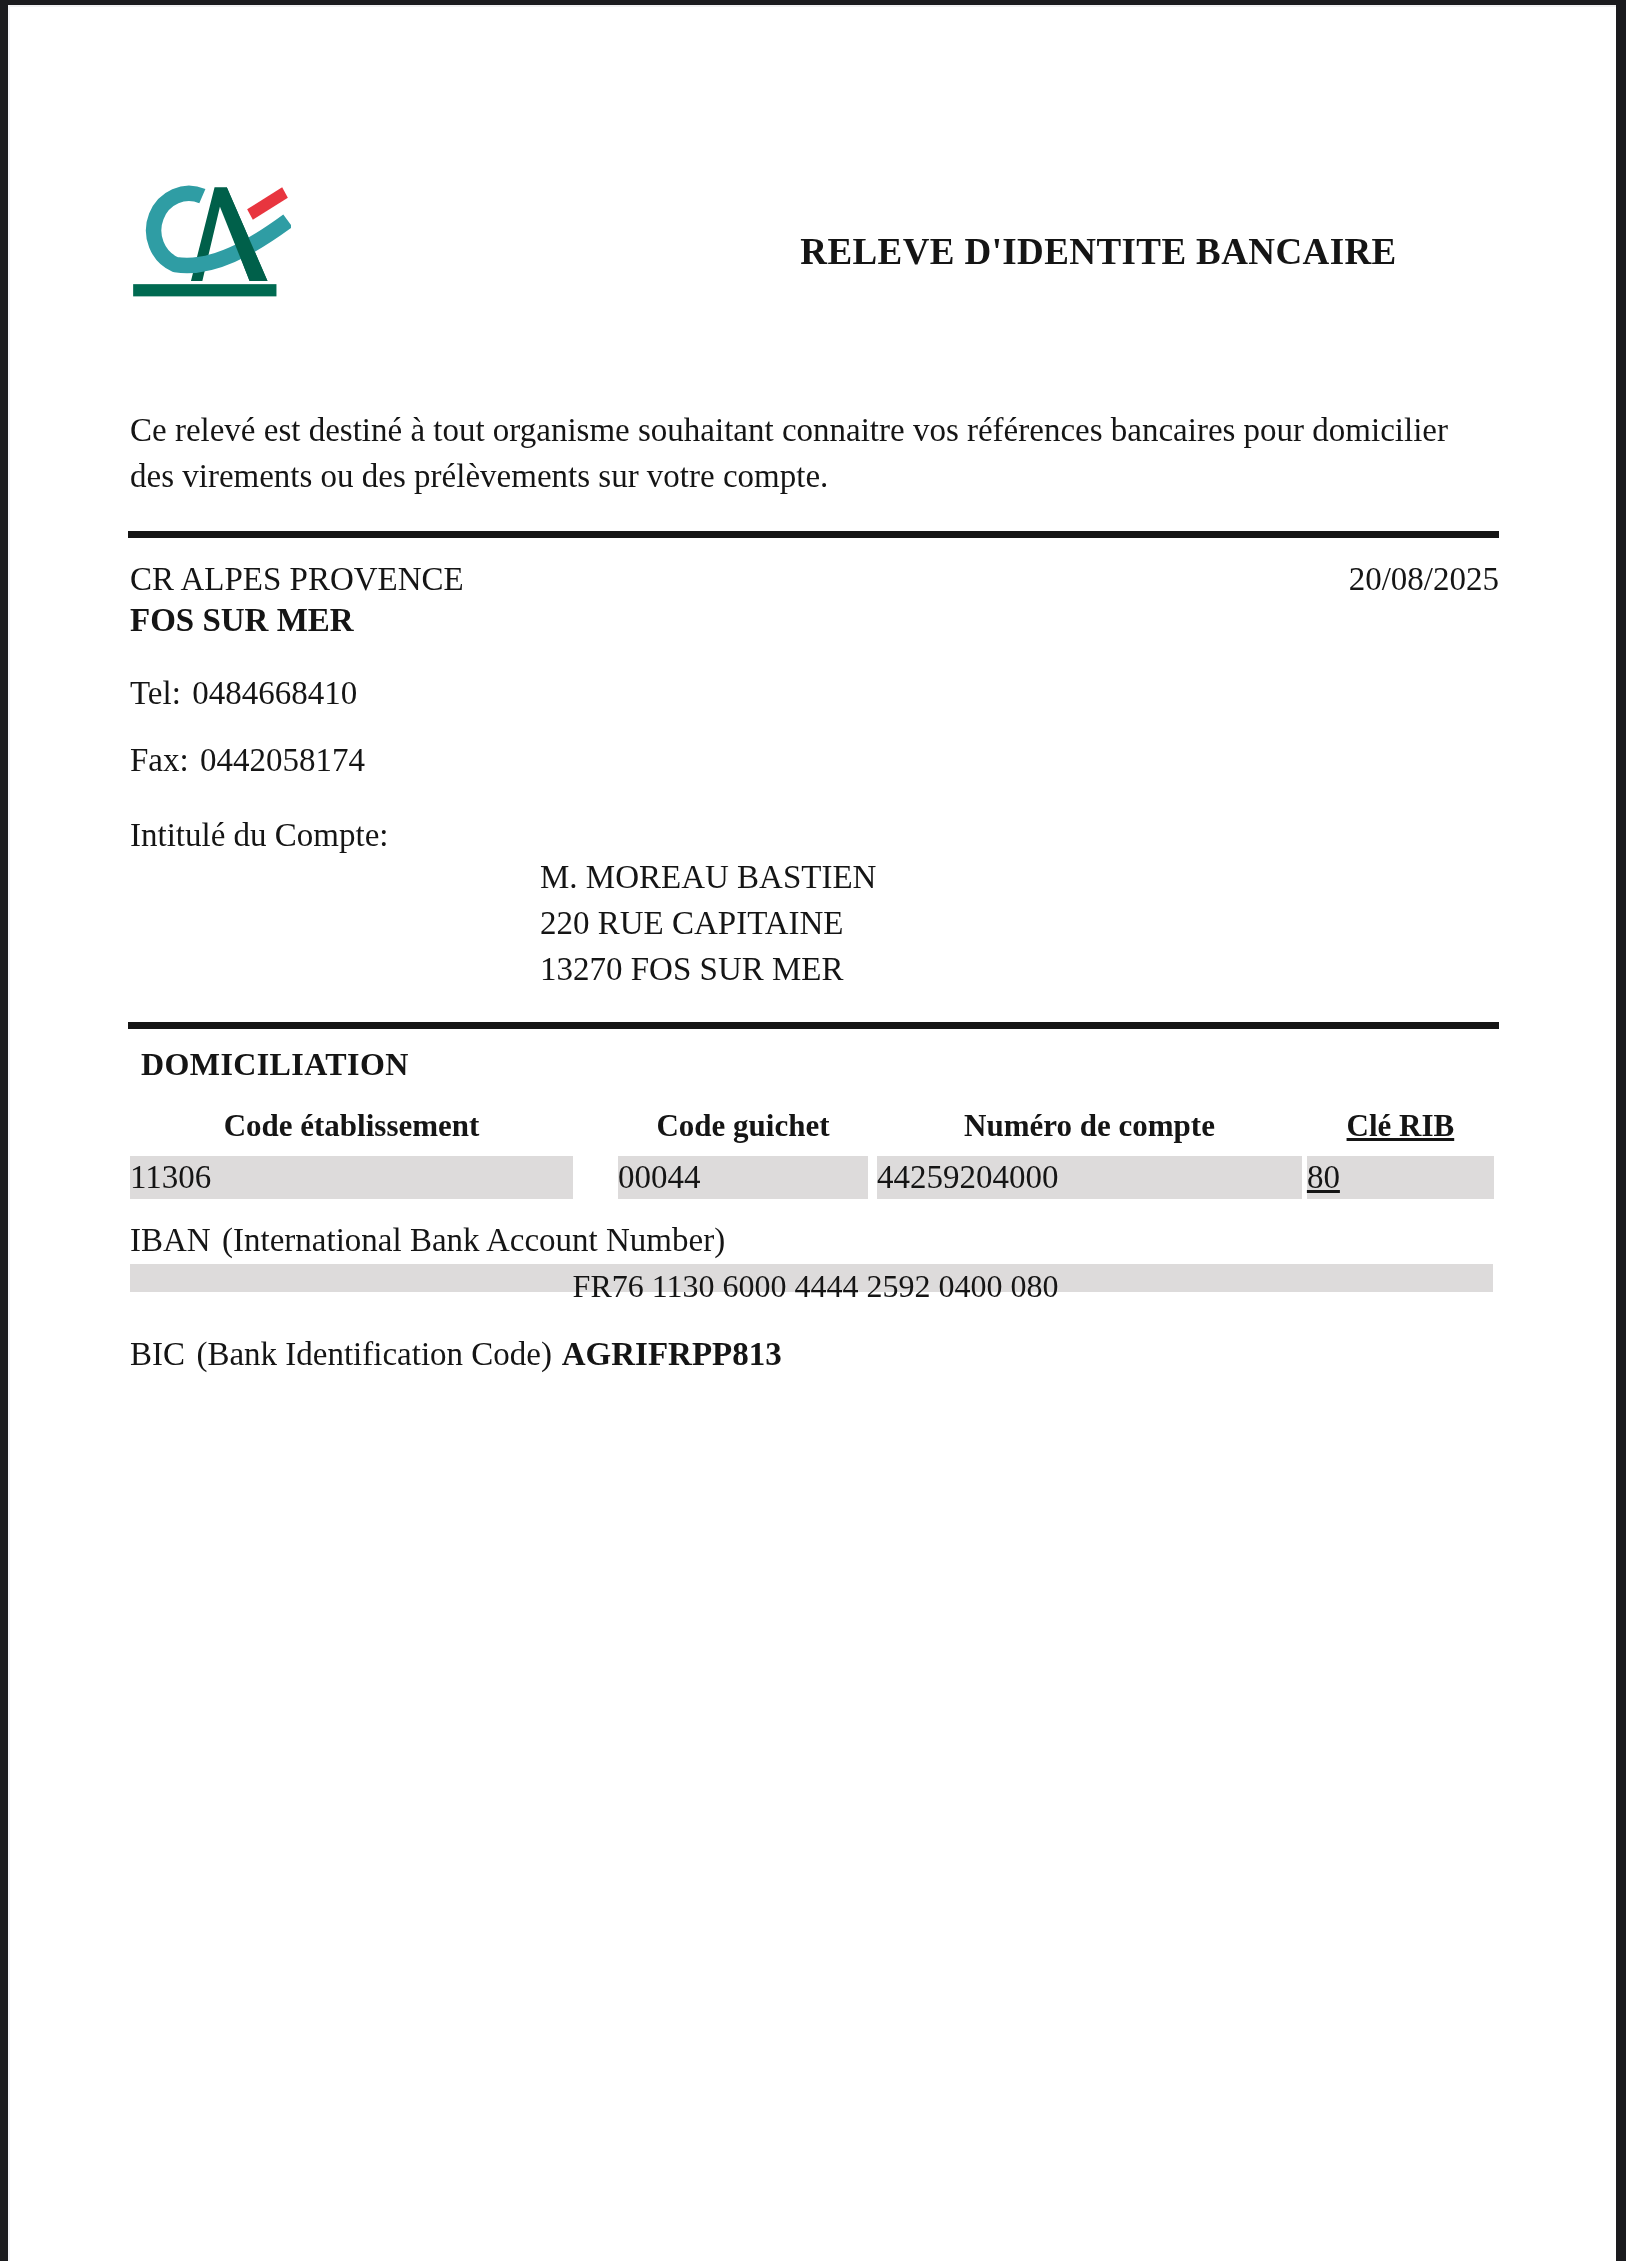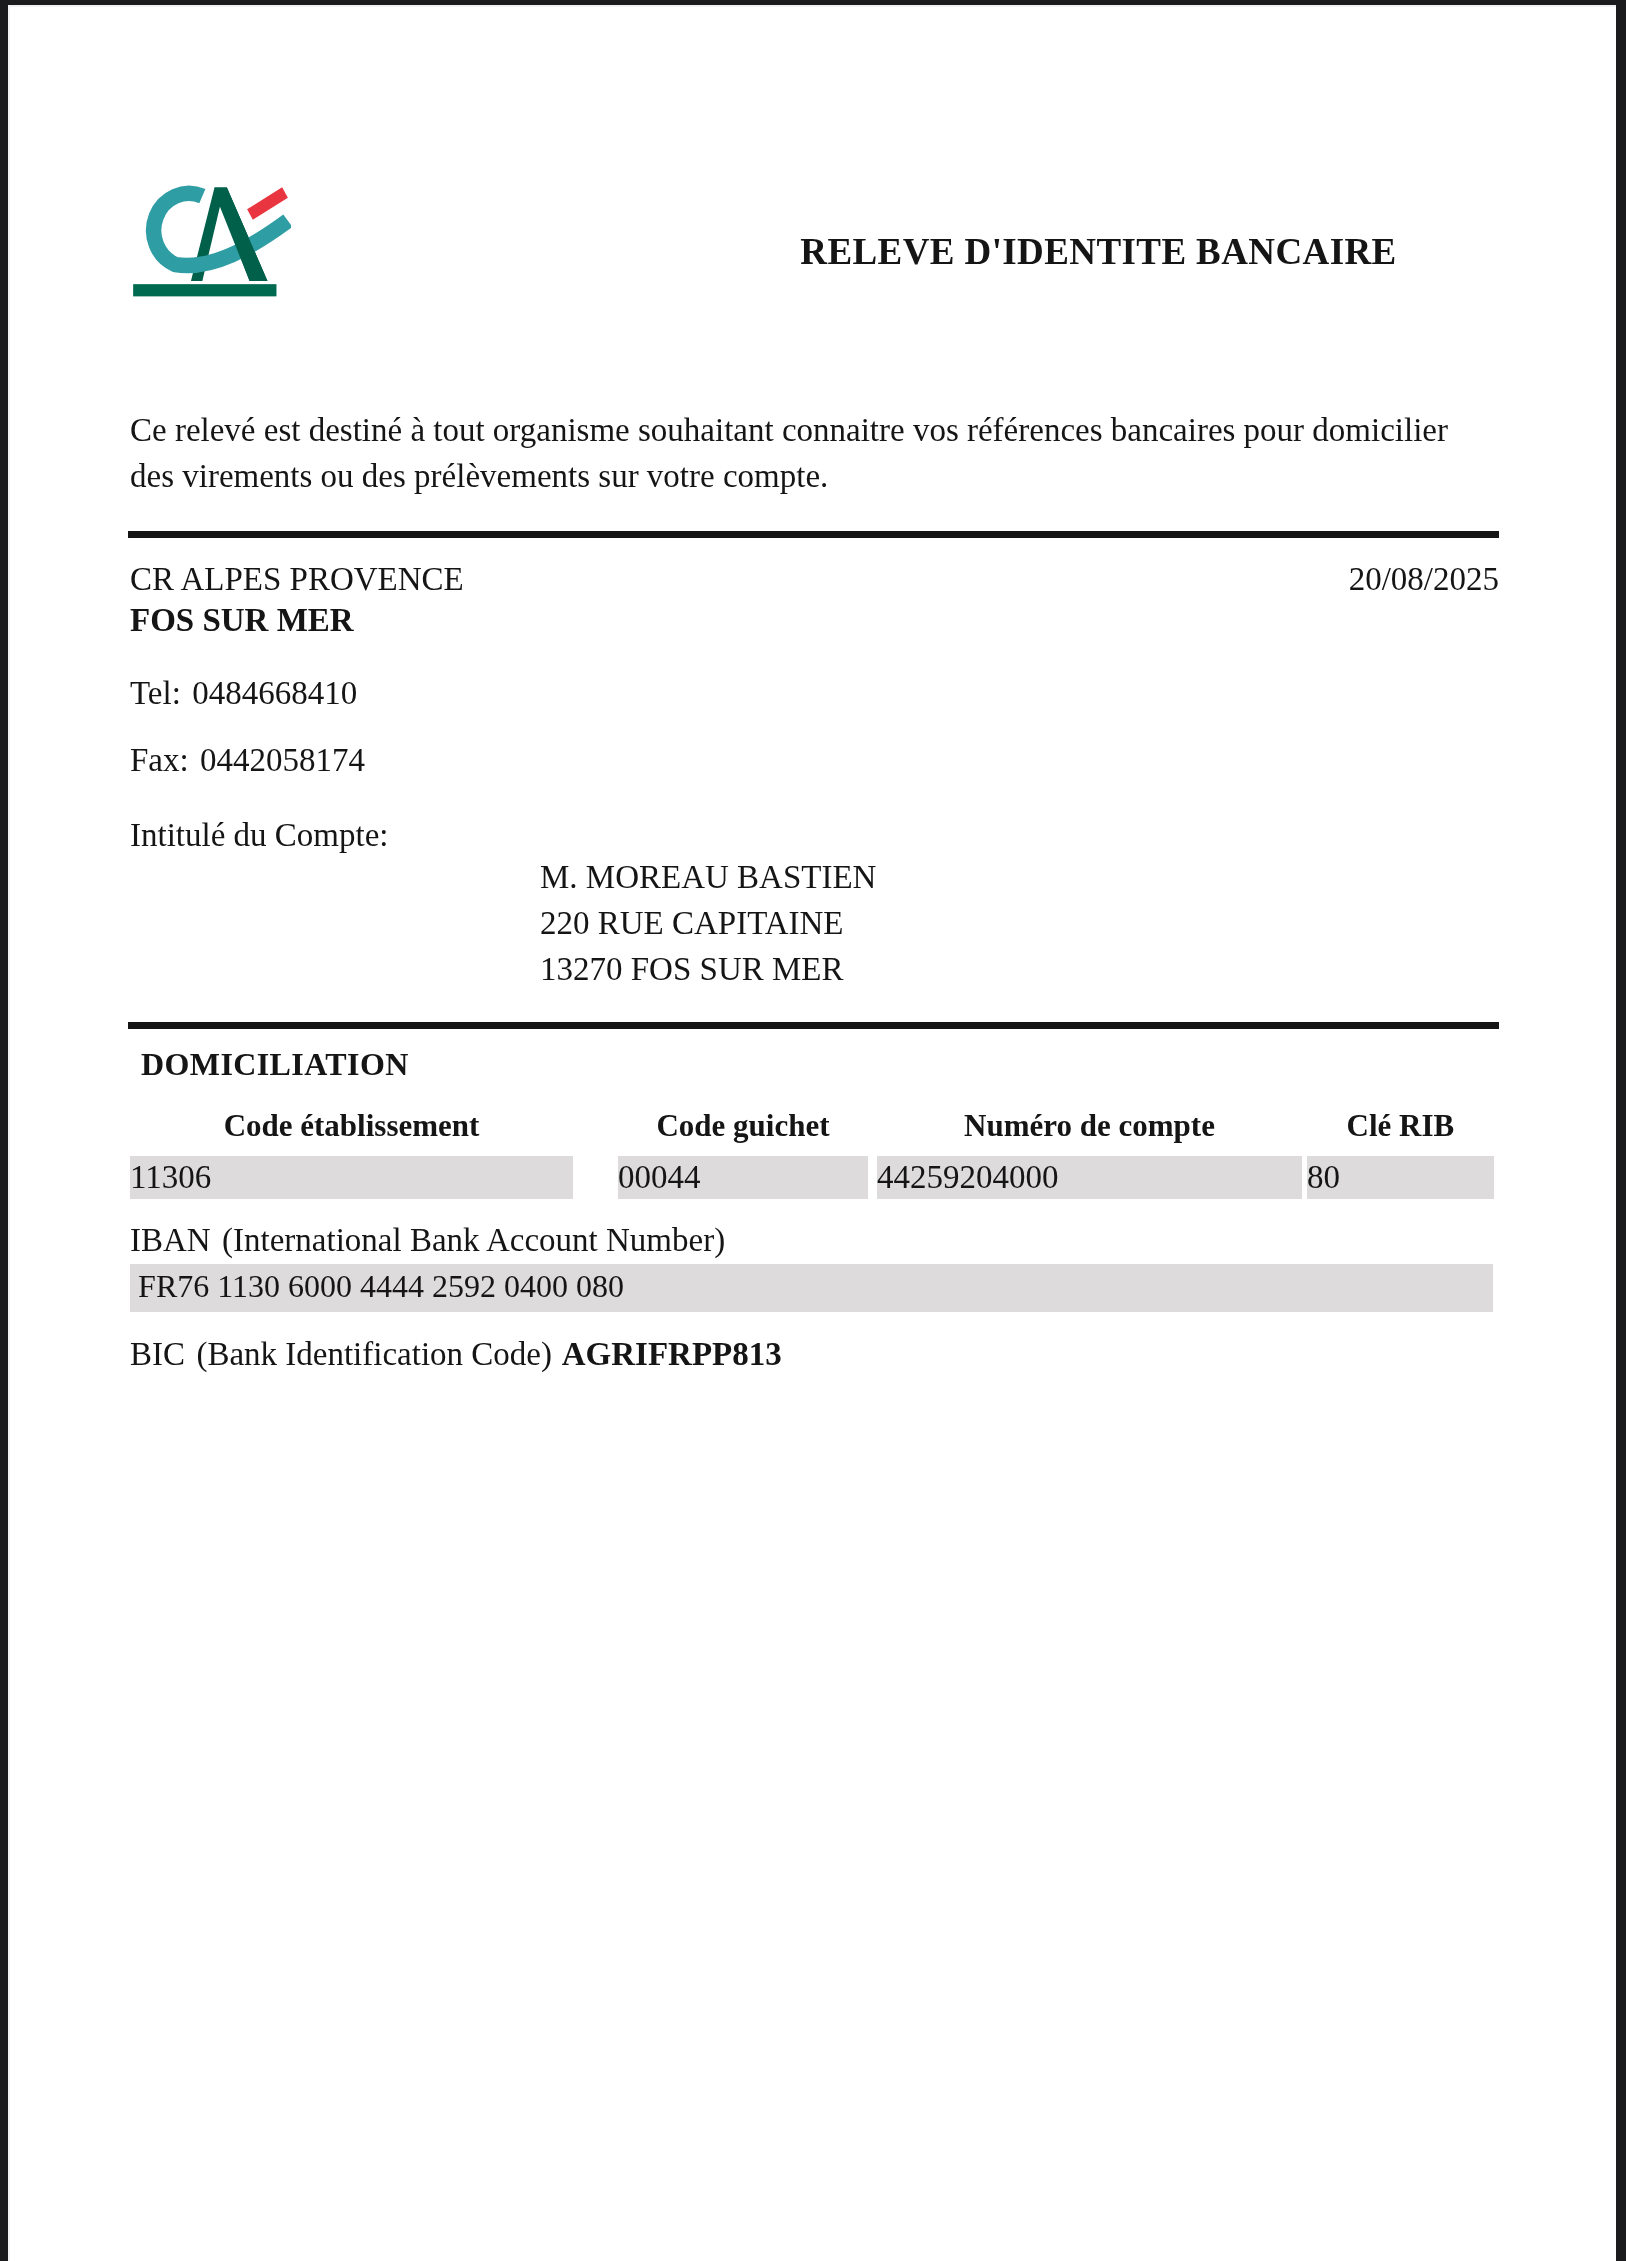--- a/index.html
+++ b/index.html
@@ -49,32 +49,32 @@
   .holder-block{left:540px;top:854px;font-size:33px;line-height:46px;}
 
   .heading{left:141px;top:1046px;font-size:32px;font-weight:bold;letter-spacing:0.4px;}
 
   .tbl-row{left:130px;display:flex;}
   .tbl-head{top:1108px;font-size:31px;font-weight:bold;}
   .tbl-vals{top:1156px;font-size:33px;}
   .c1{width:443px;}
   .c2{width:250px;margin-left:45px;}
   .c3{width:425px;margin-left:9px;}
-  .c4{width:187px;margin-left:4.9px;}
+  .c4{width:187px;margin-left:4.9px;text-decoration:underline;}
   .tbl-head .cell{text-align:center;white-space:nowrap;}
   .tbl-vals .cell{
     height:43px;line-height:43px;
     background:#dddbdb;white-space:nowrap;
   }
 
   .iban-label{left:130px;top:1222px;font-size:33px;}
   .iban-bar{
-    left:130px;top:1264px;width:1355px;height:48px;
+    left:130px;top:1264px;width:1355px;height:28px;
     background:#dddbdb;font-size:32px;line-height:44px;
-    padding-left:8.1px;white-space:nowrap;
+    padding-left:8.1px;white-space:nowrap;text-align:center;
   }
   .bic-line{left:130px;top:1336px;font-size:33px;white-space:nowrap;}
   .bic-value{font-weight:bold;margin-left:9.8px;}
 </style>
 </head>
 <body>
 
 <div class="abs frame-top"></div>
 <div class="abs frame-left"></div>
 <div class="abs frame-right"></div>

